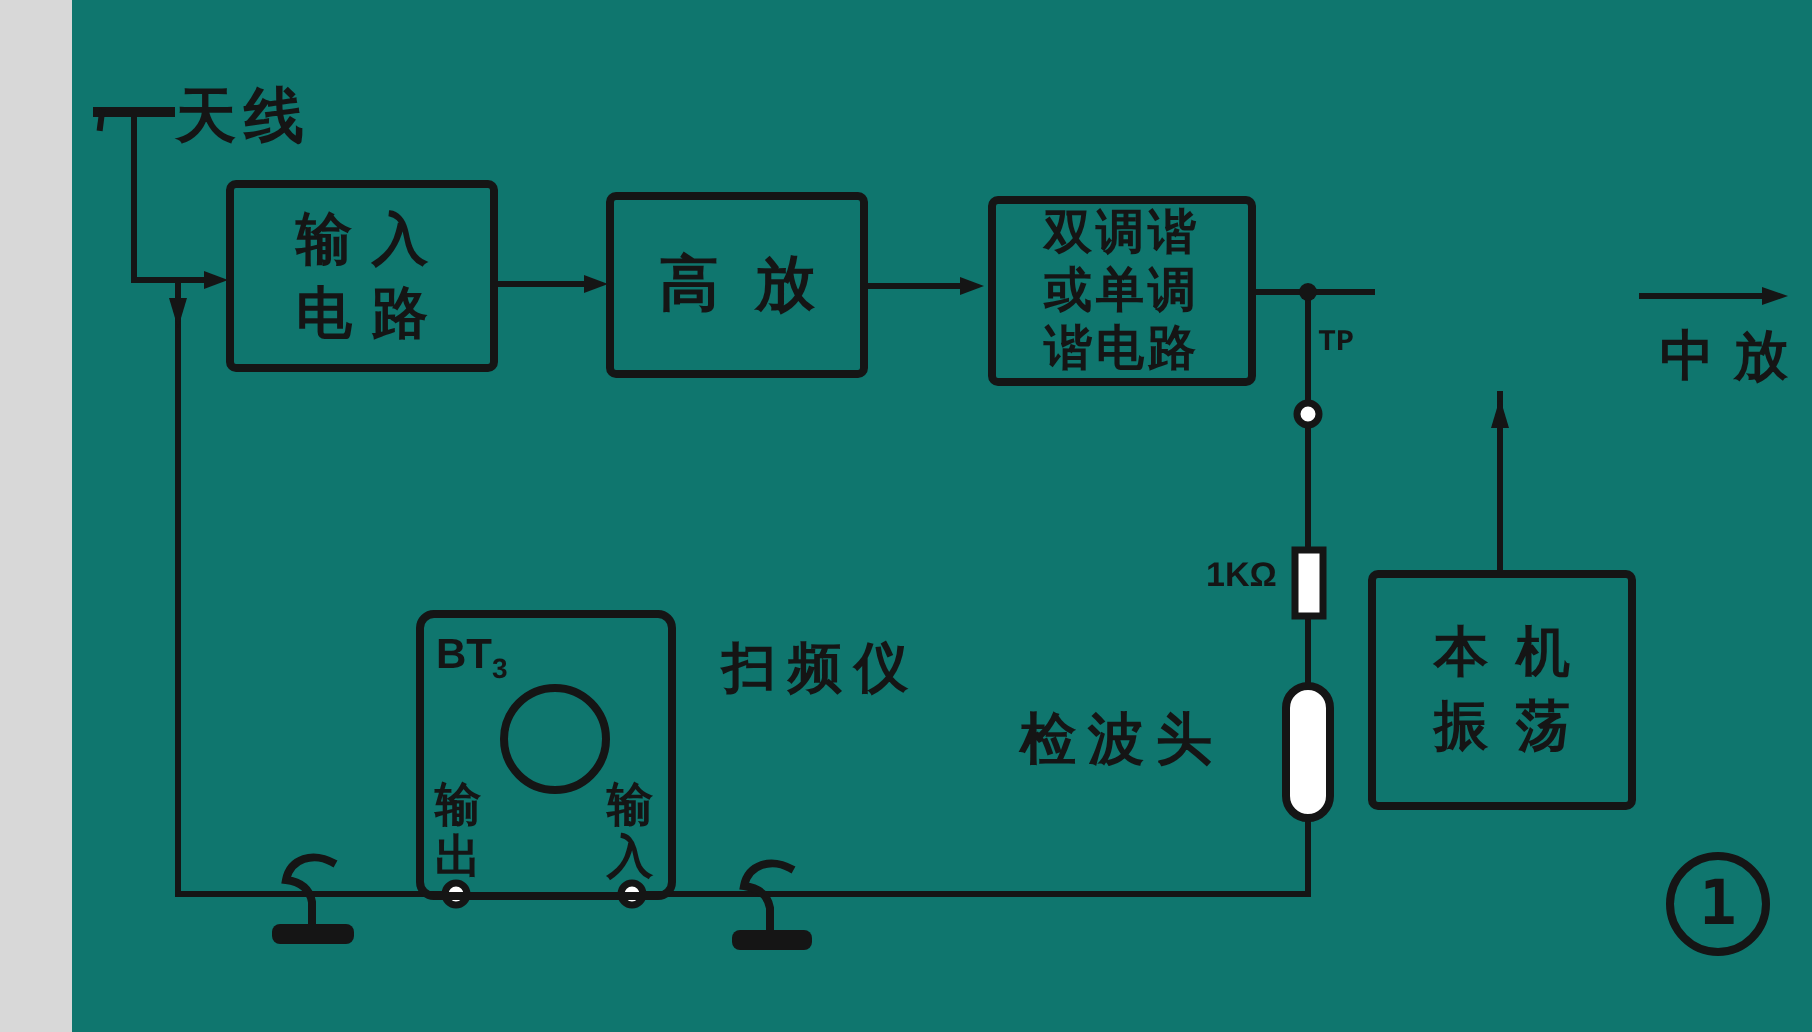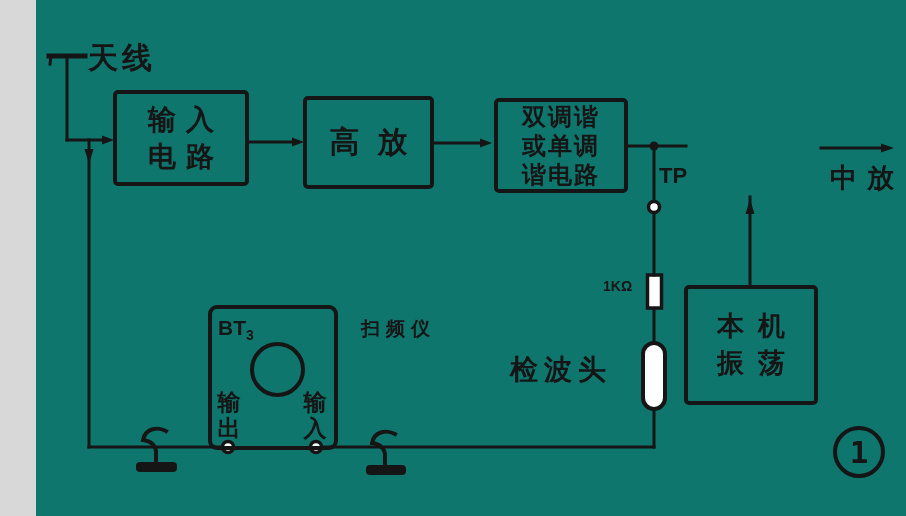--- a/index.html
+++ b/index.html
@@ -31,25 +31,25 @@
                 font-weight:700; word-break:break-all; text-align:center; }
   .term-out { left:2px;  top:80px; }
   .term-in  { left:88px; top:80px; }
   .fig-badge {
     position:absolute; left:797px; top:426px; width:52px; height:52px;
     border:4px solid #151515; border-radius:50%; display:flex;
     align-items:center; justify-content:center;
     font-size:31px; font-weight:700; font-family:"DejaVu Sans Mono", monospace;
   }
   .lbl-antenna  { left:52px;  top:38px;  font-size:30px; letter-spacing:4px; }
-  .lbl-tp       { left:623px; top:163px; font-size:22px; letter-spacing:0; }
-  .lbl-res      { left:567px; top:278px; font-size:14px; }
+  .lbl-tp       { left:623px; top:163px; font-size:15px; letter-spacing:0;font-family:Liberation Mono, monospace; }
+  .lbl-res      { left:567px; top:278px; font-size:17px; }
   .lbl-detector { left:474px; top:351px; font-size:28px; letter-spacing:6px; }
   .lbl-ifamp    { left:794px; top:160px; font-size:27px; letter-spacing:10px; }
-  .lbl-sweep    { left:325px; top:316px; font-size:19px; letter-spacing:6px; }
+  .lbl-sweep    { left:325px; top:316px; font-size:27px; letter-spacing:6px; }
 </style>
 </head>
 <body>
 
 <div class="canvas">
 
   <svg class="wiring" width="906" height="516" viewBox="0 0 906 516">
     <g stroke="#151515" stroke-width="3" fill="none" stroke-linecap="square">
 
       <line x1="13" y1="56" x2="49" y2="56" stroke-width="5"></line>

